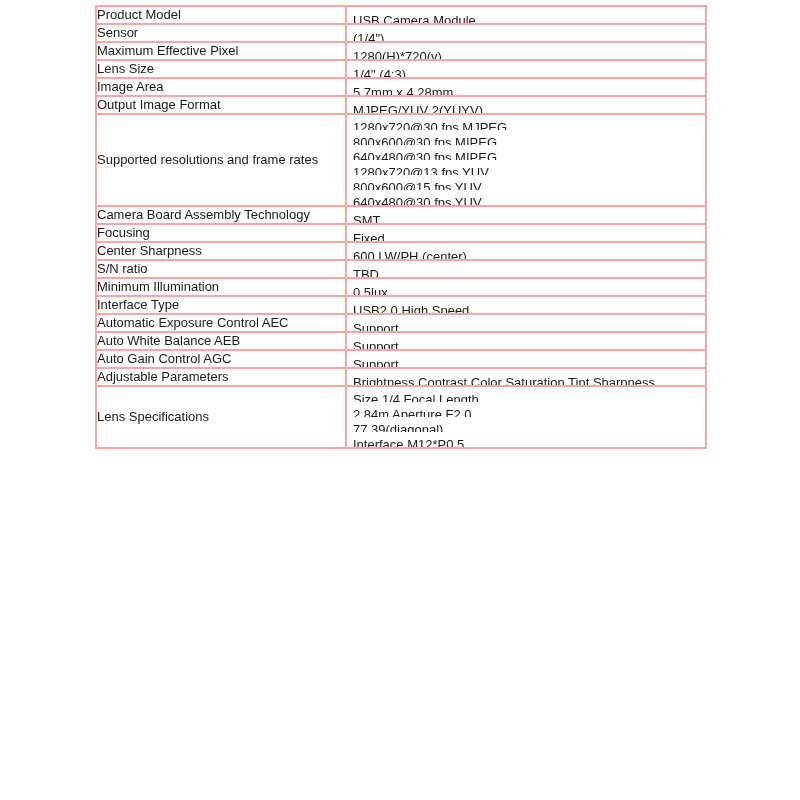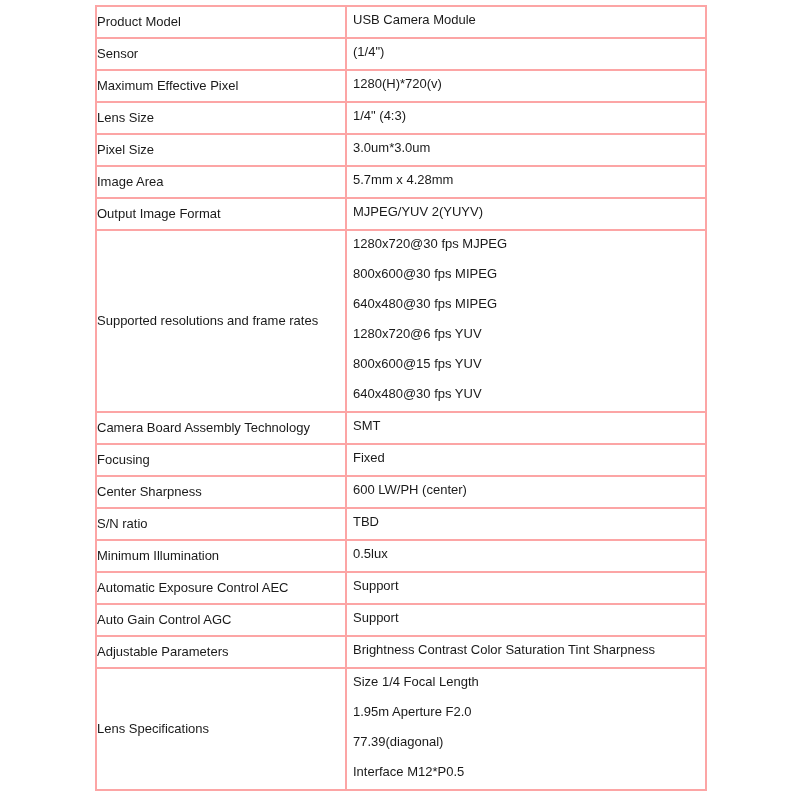--- a/index.html
+++ b/index.html
@@ -38,21 +38,21 @@
   }
   td.label-cell {
     width: 248px;
     padding-left: 5px;
     line-height: 16px;
   }
   td.value-cell {
     width: 358px;
   }
   .value-line {
-    height: 30px;
+    height: 15px;
     line-height: 25.6px;
     padding-left: 6px;
     white-space: nowrap;
     overflow: hidden;
   }
 </style>
 </head>
 <body>
 
 <div class="page">
@@ -76,44 +76,38 @@
             <div class="value-line">1280(H)*720(v)</div>
           </td>
         </tr>
         <tr>
           <td class="label-cell">Lens Size</td>
           <td class="value-cell">
             <div class="value-line">1/4" (4:3)</div>
           </td>
         </tr>
         <tr>
-          <td class="label-cell">Pixel Size</td>
-          <td class="value-cell">
-            <div class="value-line">3.0um*3.0um</div>
-          </td>
-        </tr>
-        <tr>
           <td class="label-cell">Image Area</td>
           <td class="value-cell">
             <div class="value-line">5.7mm x 4.28mm</div>
           </td>
         </tr>
         <tr>
           <td class="label-cell">Output Image Format</td>
           <td class="value-cell">
             <div class="value-line">MJPEG/YUV 2(YUYV)</div>
           </td>
         </tr>
         <tr>
           <td class="label-cell">Supported resolutions and frame rates</td>
           <td class="value-cell">
             <div class="value-line">1280x720@30 fps MJPEG</div>
             <div class="value-line">800x600@30 fps MIPEG</div>
             <div class="value-line">640x480@30 fps MIPEG</div>
-            <div class="value-line">1280x720@6 fps YUV</div>
+            <div class="value-line">1280x720@13 fps YUV</div>
             <div class="value-line">800x600@15 fps YUV</div>
             <div class="value-line">640x480@30 fps YUV</div>
           </td>
         </tr>
         <tr>
           <td class="label-cell">Camera Board Assembly Technology</td>
           <td class="value-cell">
             <div class="value-line">SMT</div>
           </td>
         </tr>
@@ -135,41 +129,53 @@
             <div class="value-line">TBD</div>
           </td>
         </tr>
         <tr>
           <td class="label-cell">Minimum Illumination</td>
           <td class="value-cell">
             <div class="value-line">0.5lux</div>
           </td>
         </tr>
         <tr>
+          <td class="label-cell">Interface Type</td>
+          <td class="value-cell">
+            <div class="value-line">USB2.0 High Speed</div>
+          </td>
+        </tr>
+        <tr>
           <td class="label-cell">Automatic Exposure Control AEC</td>
+          <td class="value-cell">
+            <div class="value-line">Support</div>
+          </td>
+        </tr>
+        <tr>
+          <td class="label-cell">Auto White Balance AEB</td>
           <td class="value-cell">
             <div class="value-line">Support</div>
           </td>
         </tr>
         <tr>
           <td class="label-cell">Auto Gain Control AGC</td>
           <td class="value-cell">
             <div class="value-line">Support</div>
           </td>
         </tr>
         <tr>
           <td class="label-cell">Adjustable Parameters</td>
           <td class="value-cell">
             <div class="value-line">Brightness Contrast Color Saturation Tint Sharpness</div>
           </td>
         </tr>
         <tr>
           <td class="label-cell">Lens Specifications</td>
           <td class="value-cell">
             <div class="value-line">Size 1/4 Focal Length</div>
-            <div class="value-line">1.95m Aperture F2.0</div>
+            <div class="value-line">2.84m Aperture F2.0</div>
             <div class="value-line">77.39(diagonal)</div>
             <div class="value-line">Interface M12*P0.5</div>
           </td>
         </tr>
       </tbody>
   </table>
 </div>
 
 </body></html>

